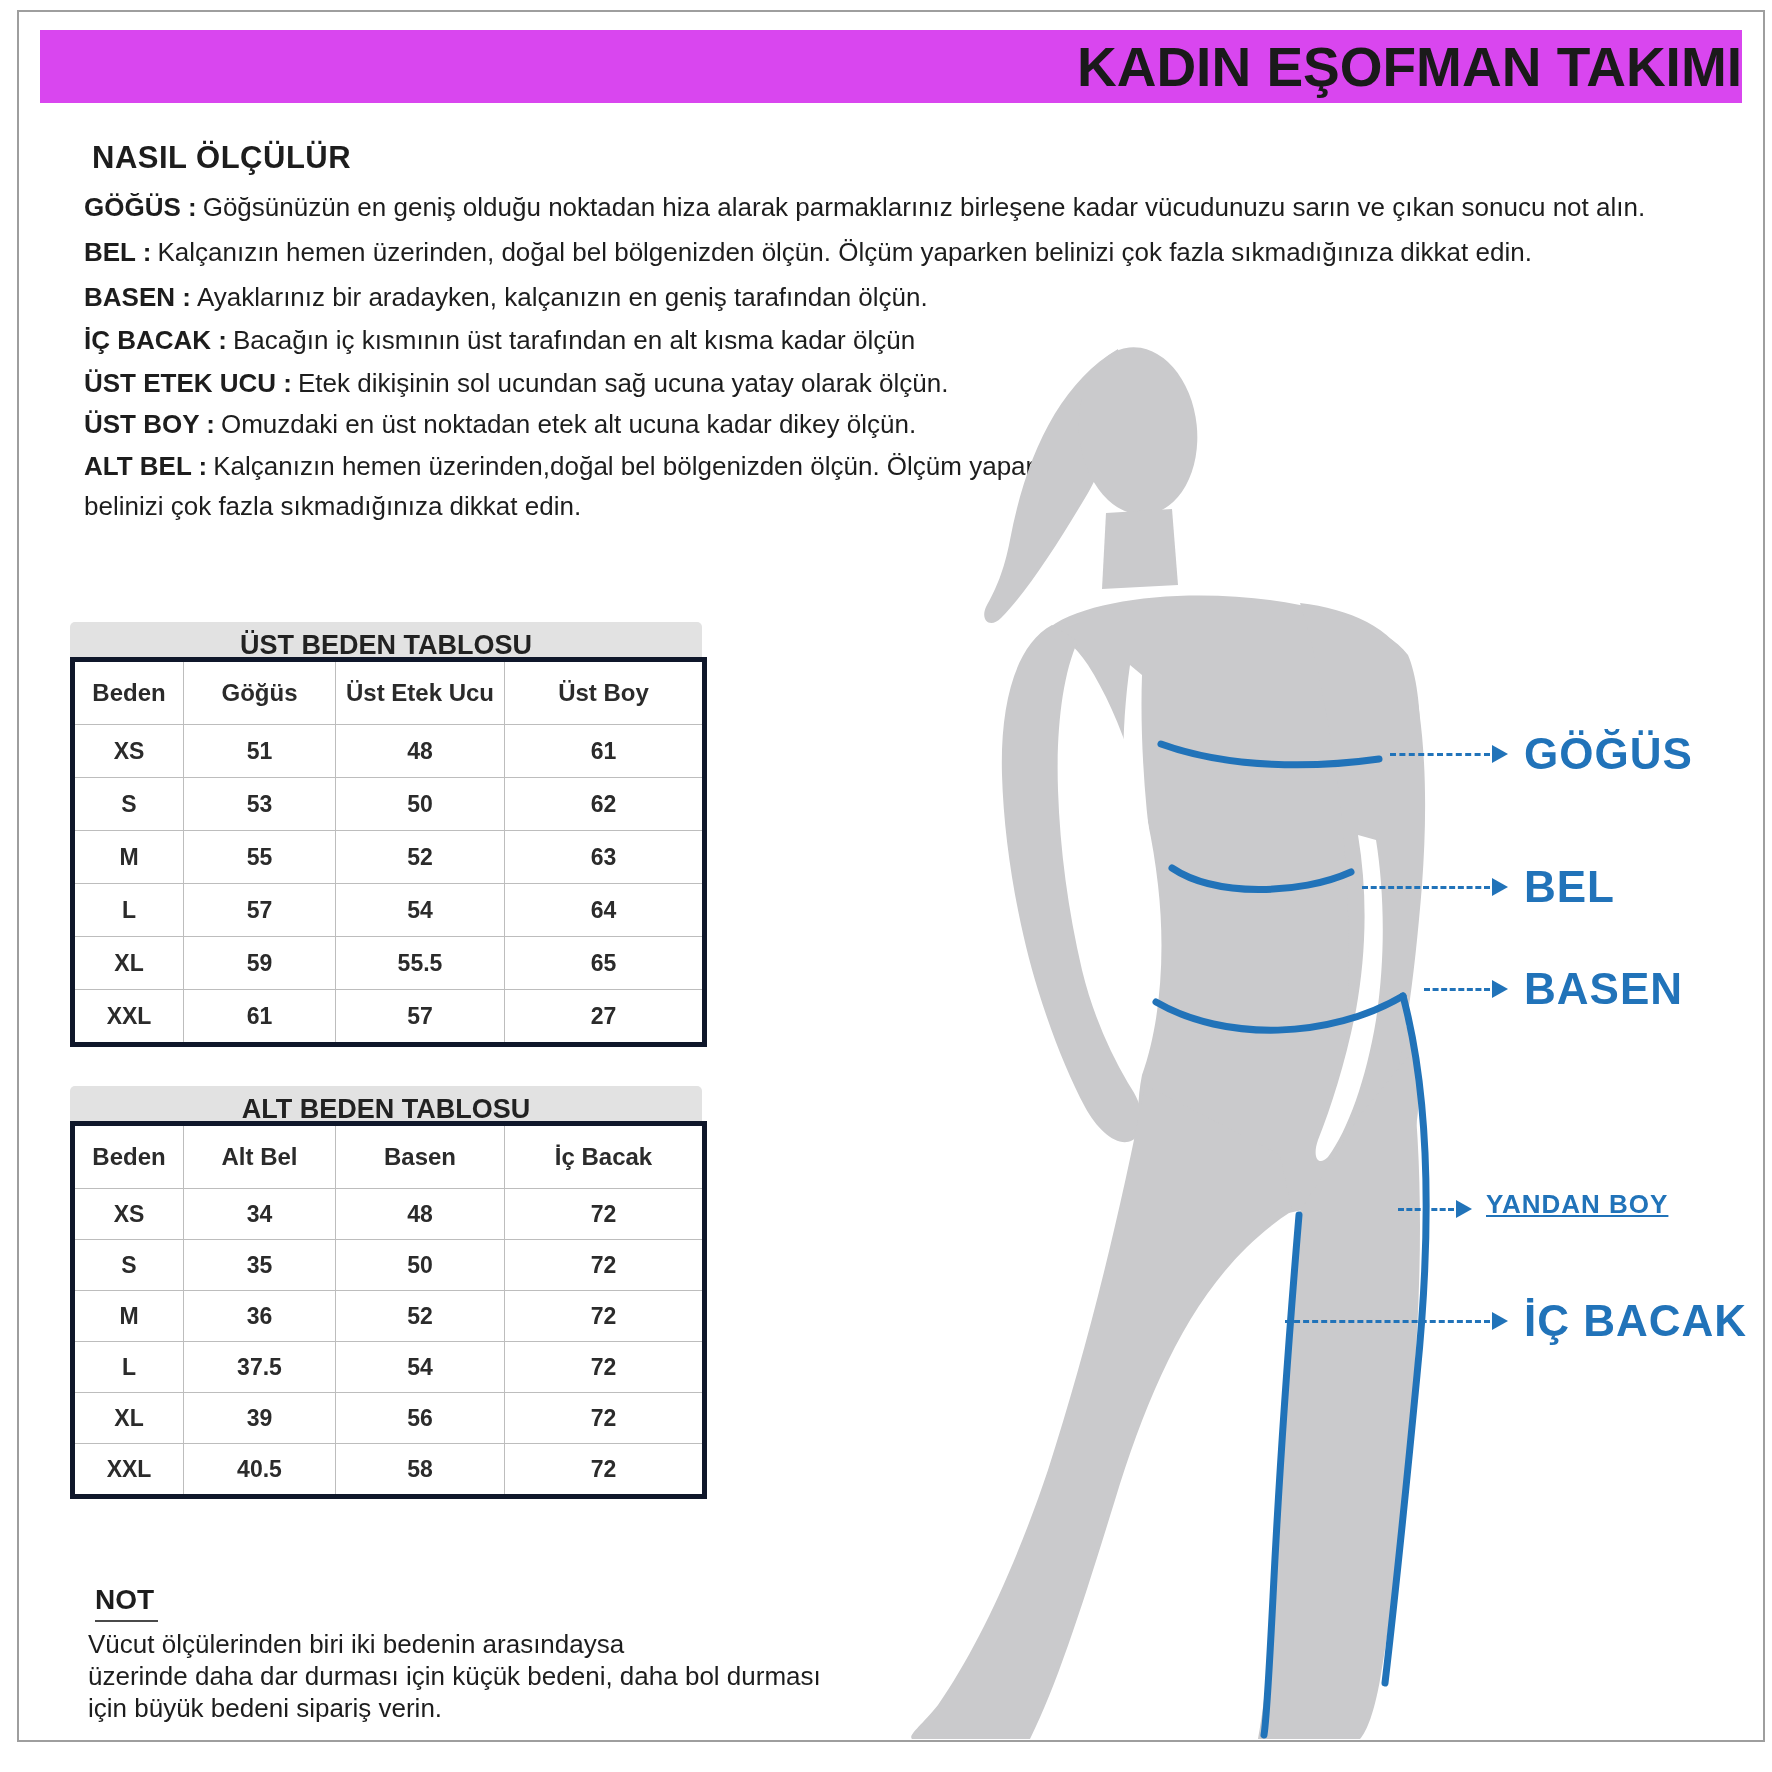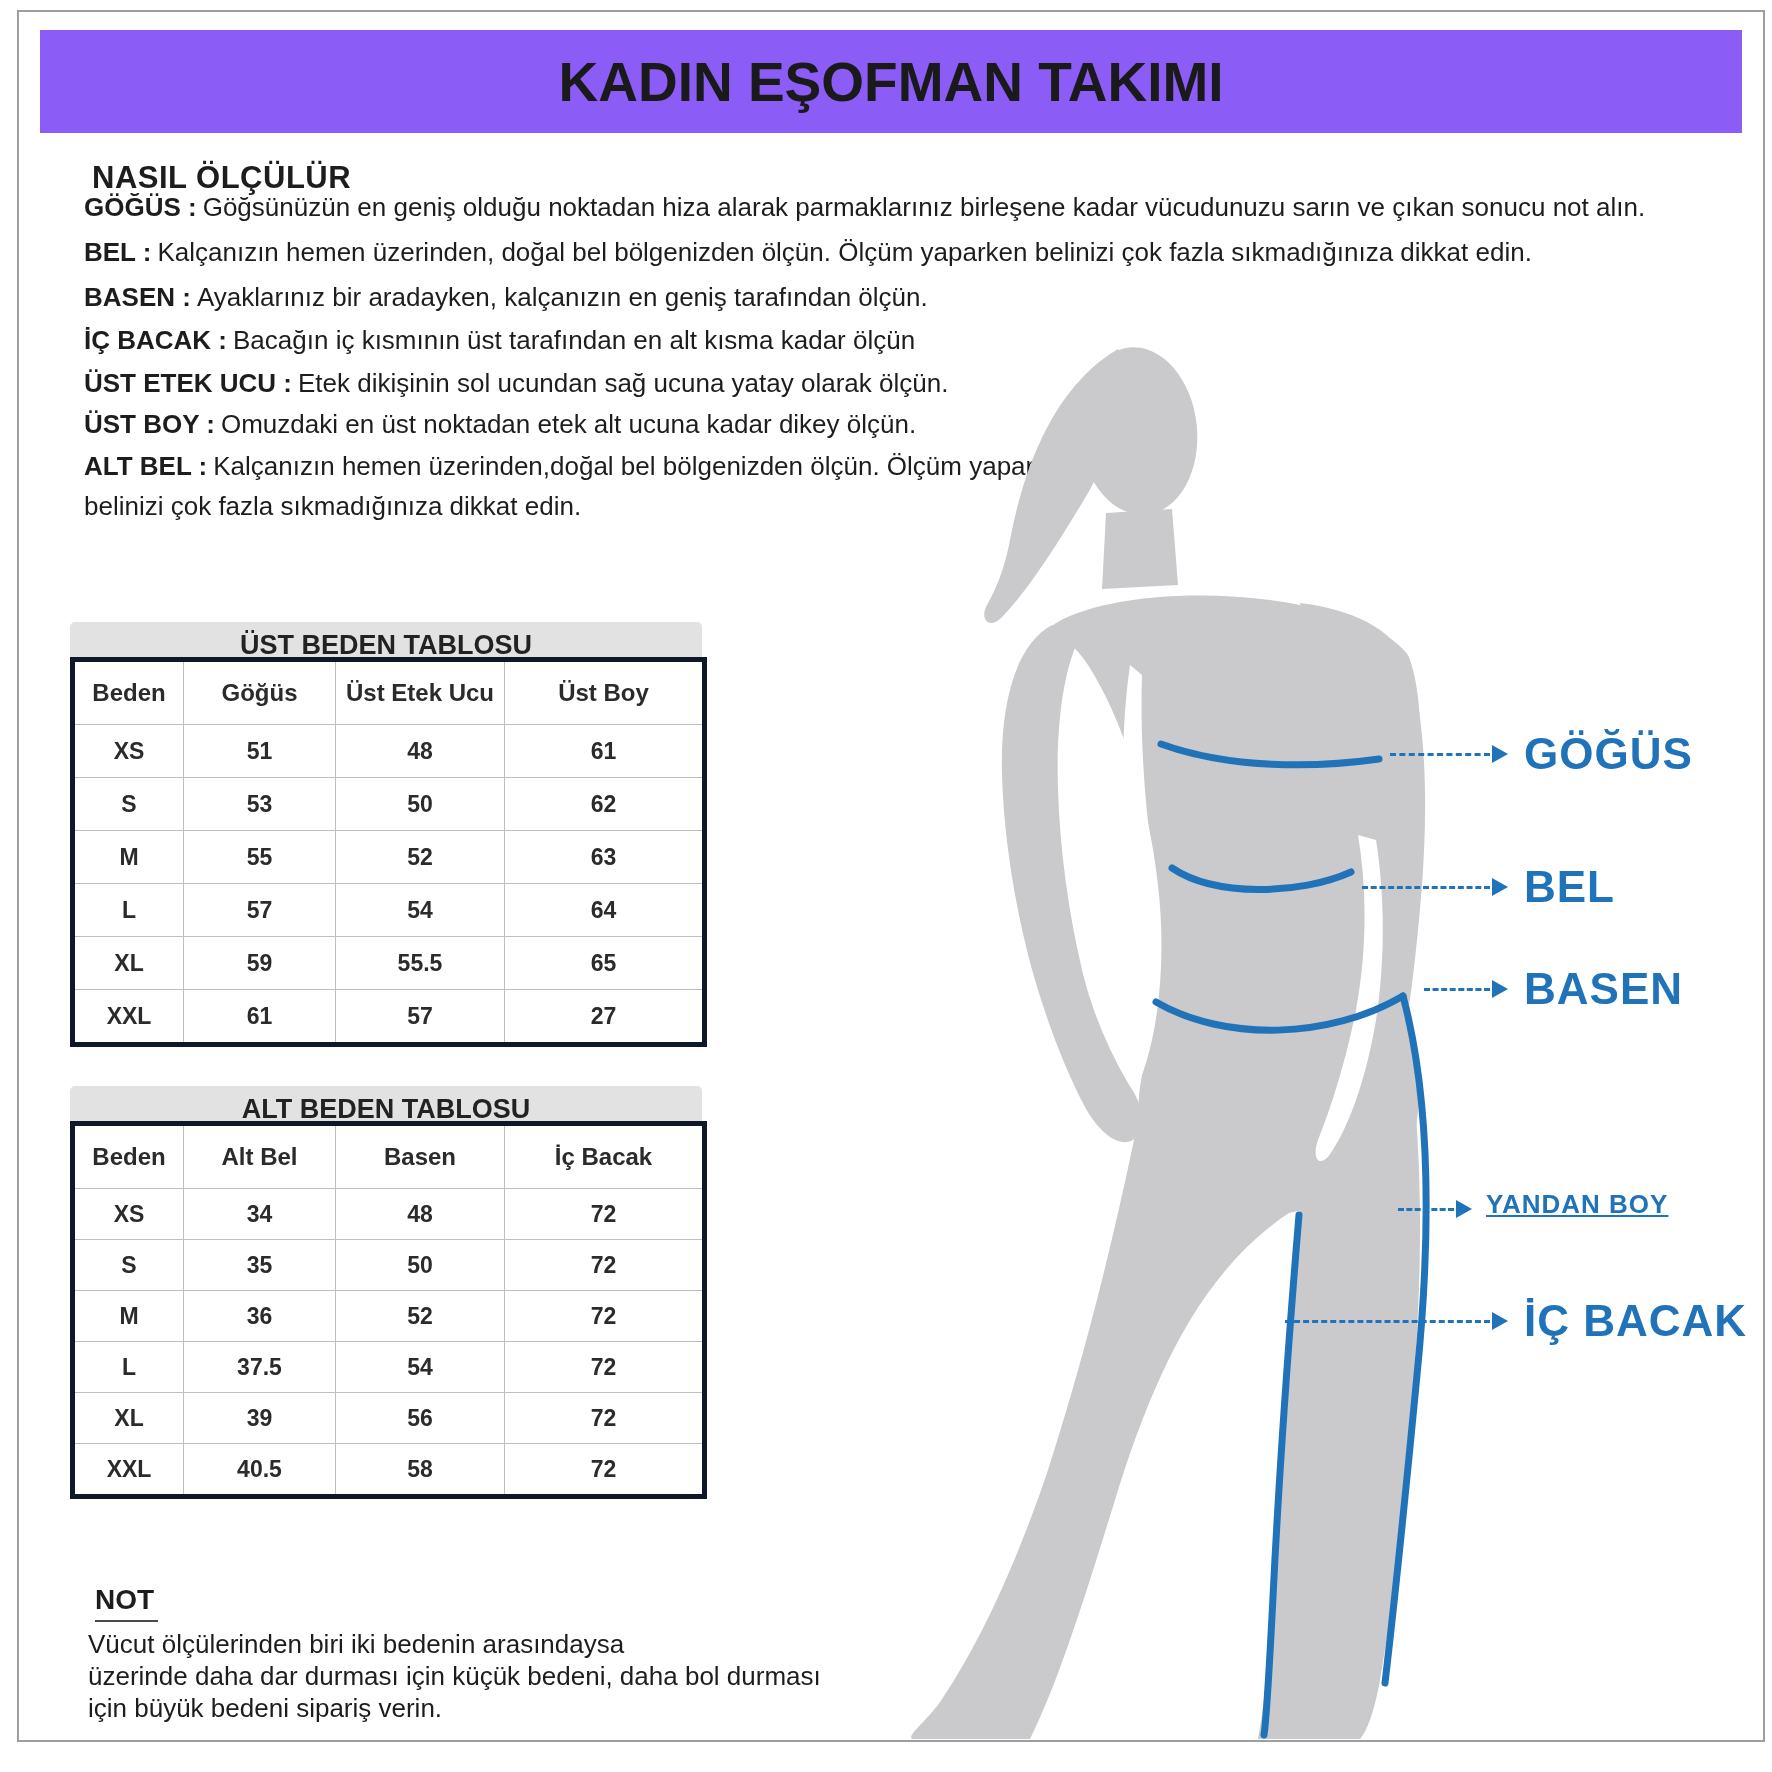--- a/index.html
+++ b/index.html
@@ -4,26 +4,26 @@
 <style>
   html,body{margin:0;padding:0;background:#ffffff;}
   body{width:1772px;height:1772px;position:relative;overflow:hidden;
        font-family:"Liberation Sans","DejaVu Sans",sans-serif;color:#1d1d1d;}
   .abs{position:absolute;}
 
   
   .page-border{left:17px;top:10px;width:1744px;height:1728px;border:2px solid #9e9e9e;}
 
   
-  .header-bar{left:40px;top:30px;width:1702px;height:103px;background:#8b5cf6;
-              display:flex;align-items:center;justify-content:center;}
+  .header-bar{left:40px;top:30px;width:1702px;height:73px;background:#d946ef;
+              display:flex;align-items:center;justify-content:flex-end;}
   .header-bar h1{margin:0;font-size:55px;font-weight:bold;letter-spacing:0px;color:#1a1a1a;}
 
   
-  .guide-heading{left:92px;top:160px;font-size:31px;font-weight:bold;letter-spacing:.5px;}
+  .guide-heading{left:92px;top:140px;font-size:31px;font-weight:bold;letter-spacing:.5px;}
   .g-line{left:84px;font-size:26px;white-space:nowrap;line-height:34px;}
   .g-line b{margin-right:6px;}
   .g-line.wrap{white-space:normal;width:1060px;line-height:40px;}
 
   
   .size-table{width:632px;}
   .t-title{height:35px;line-height:46px;text-align:center;background:#e2e2e2;
            font-weight:bold;font-size:27px;border-radius:5px 5px 0 0;color:#222;}
   .size-table table{border-collapse:collapse;table-layout:fixed;width:632px;
                     border:5px solid #0f172a;}

